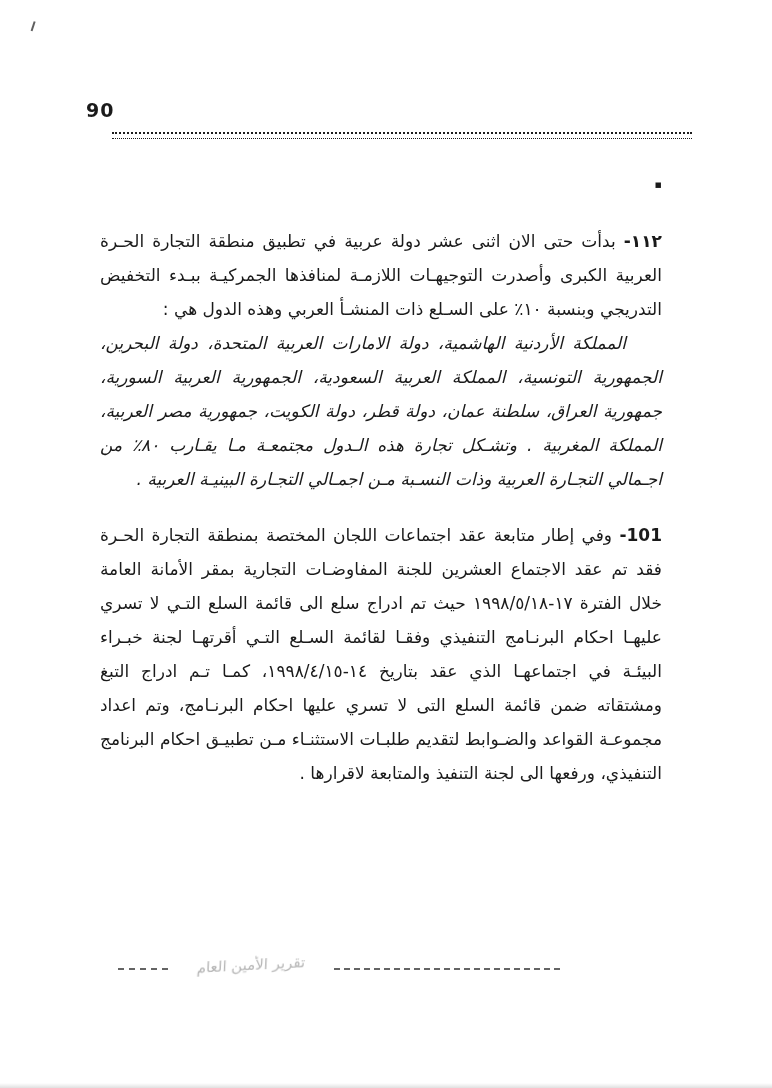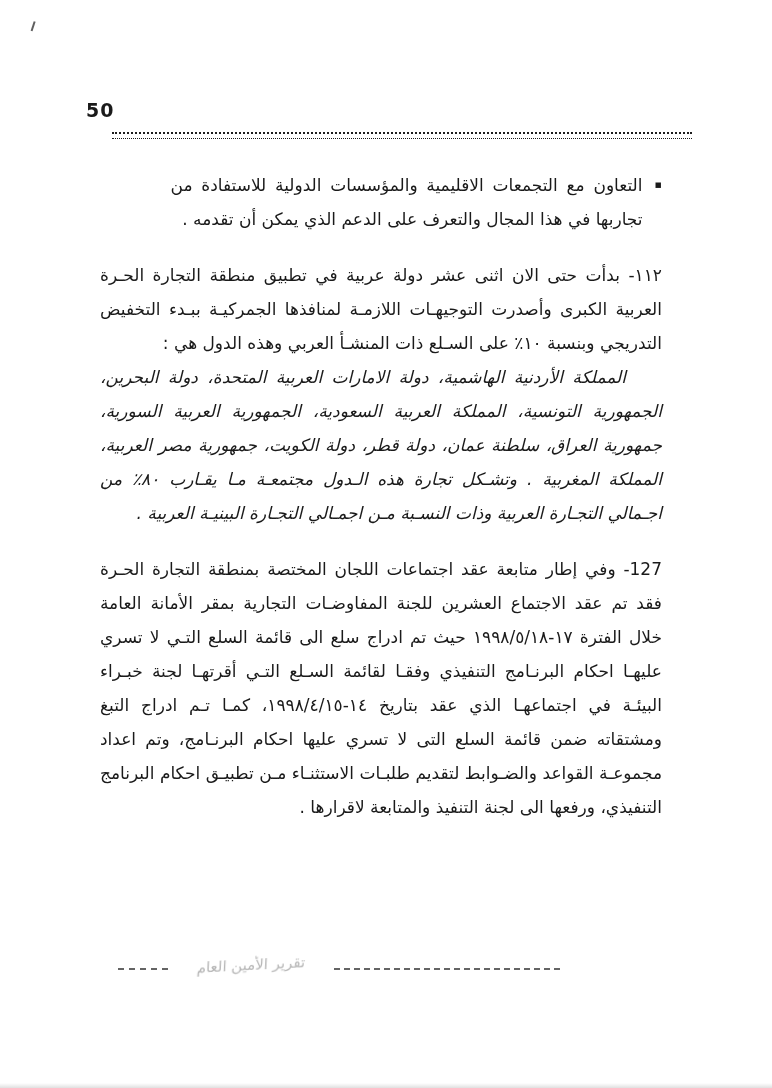--- a/index.html
+++ b/index.html
@@ -36,21 +36,21 @@
     text-align:justify;
     text-align-last:right;
   }
 
   .bullet-row { display:flex; margin-bottom:16px; }
   .bullet-glyph { flex:0 0 auto; font-size:11px; line-height:34px; margin-left:12px; }
   .bullet-text { width:472px; }
 
   .para { margin-bottom:0; }
   .para-gap { margin-top:22px; }
-  .para-number { font-weight:normal; }
+  .para-number { font-weight:bold; }
   .countries { text-indent:36px;font-style:italic; }
 
   .footer {
     position:absolute; top:956px; left:0; width:772px; height:36px;
   }
   .footer-dash-left {
     position:absolute; top:12px; left:118px; width:50px;
     border-top:2px dashed #4a4a4a; opacity:.85;
   }
   .footer-stamp {
@@ -71,40 +71,39 @@
     background:linear-gradient(to bottom, rgba(0,0,0,0), rgba(0,0,0,0.12));
   }
 </style>
 </head>
 <body>
 
 <div class="page">
 
   <div class="scan-speck"></div>
 
-  <div class="page-number">50</div>
+  <div class="page-number">90</div>
 
   <div class="header-rule"></div>
 
   <div class="content">
 
     <div class="bullet-row">
       <span class="bullet-glyph">▪</span>
-      <p class="bullet-text">التعاون مع التجمعات الاقليمية والمؤسسات الدولية للاستفادة من تجاربها في هذا المجال والتعرف على الدعم الذي يمكن أن تقدمه .</p>
     </div>
 
     <p class="para para-gap">
       <span class="para-number">١١٢-</span>
       <span>بدأت حتى الان اثنى عشر دولة عربية في تطبيق منطقة التجارة الحـرة العربية الكبرى وأصدرت التوجيهـات اللازمـة لمنافذها الجمركيـة ببـدء التخفيض التدريجي وبنسبة ١٠٪ على السـلع ذات المنشـأ العربي وهذه الدول هي :</span>
     </p>
 
     <p class="para countries">المملكة الأردنية الهاشمية، دولة الامارات العربية المتحدة، دولة البحرين، الجمهورية التونسية، المملكة العربية السعودية، الجمهورية العربية السورية، جمهورية العراق، سلطنة عمان، دولة قطر، دولة الكويت،  جمهورية مصر العربية، المملكة المغربية .   وتشـكل تجارة هذه الـدول مجتمعـة مـا يقـارب ٨٠٪ من اجـمالي التجـارة العربية وذات النسـبة مـن اجمـالي التجـارة البينيـة العربية .</p>
 
     <p class="para para-gap">
-      <span class="para-number">127-</span>
+      <span class="para-number">101-</span>
       <span>وفي إطار متابعة عقد اجتماعات اللجان المختصة بمنطقة التجارة الحـرة فقد تم عقد الاجتماع  العشرين للجنة المفاوضـات التجارية بمقر الأمانة العامة خلال الفترة ١٧-١٩٩٨/٥/١٨ حيث تم ادراج سلع الى قائمة  السلع التـي لا تسري عليهـا احكام البرنـامج التنفيذي وفقـا لقائمة السـلع التـي أقرتهـا لجنة خبـراء البيئـة في اجتماعهـا الذي عقد بتاريخ ١٤-١٩٩٨/٤/١٥،  كمـا تـم ادراج التبغ ومشتقاته ضمن قائمة السلع التى لا تسري عليها احكام البرنـامج، وتم اعداد مجموعـة القواعد والضـوابط لتقديم طلبـات الاستثنـاء مـن تطبيـق احكام البرنامج التنفيذي،  ورفعها الى لجنة التنفيذ والمتابعة لاقرارها .</span>
     </p>
 
   </div>
 
   <div class="footer">
     <div class="footer-dash-left"></div>
     <div class="footer-stamp">تقرير الأمين العام</div>
     <div class="footer-dash-right"></div>
   </div>

